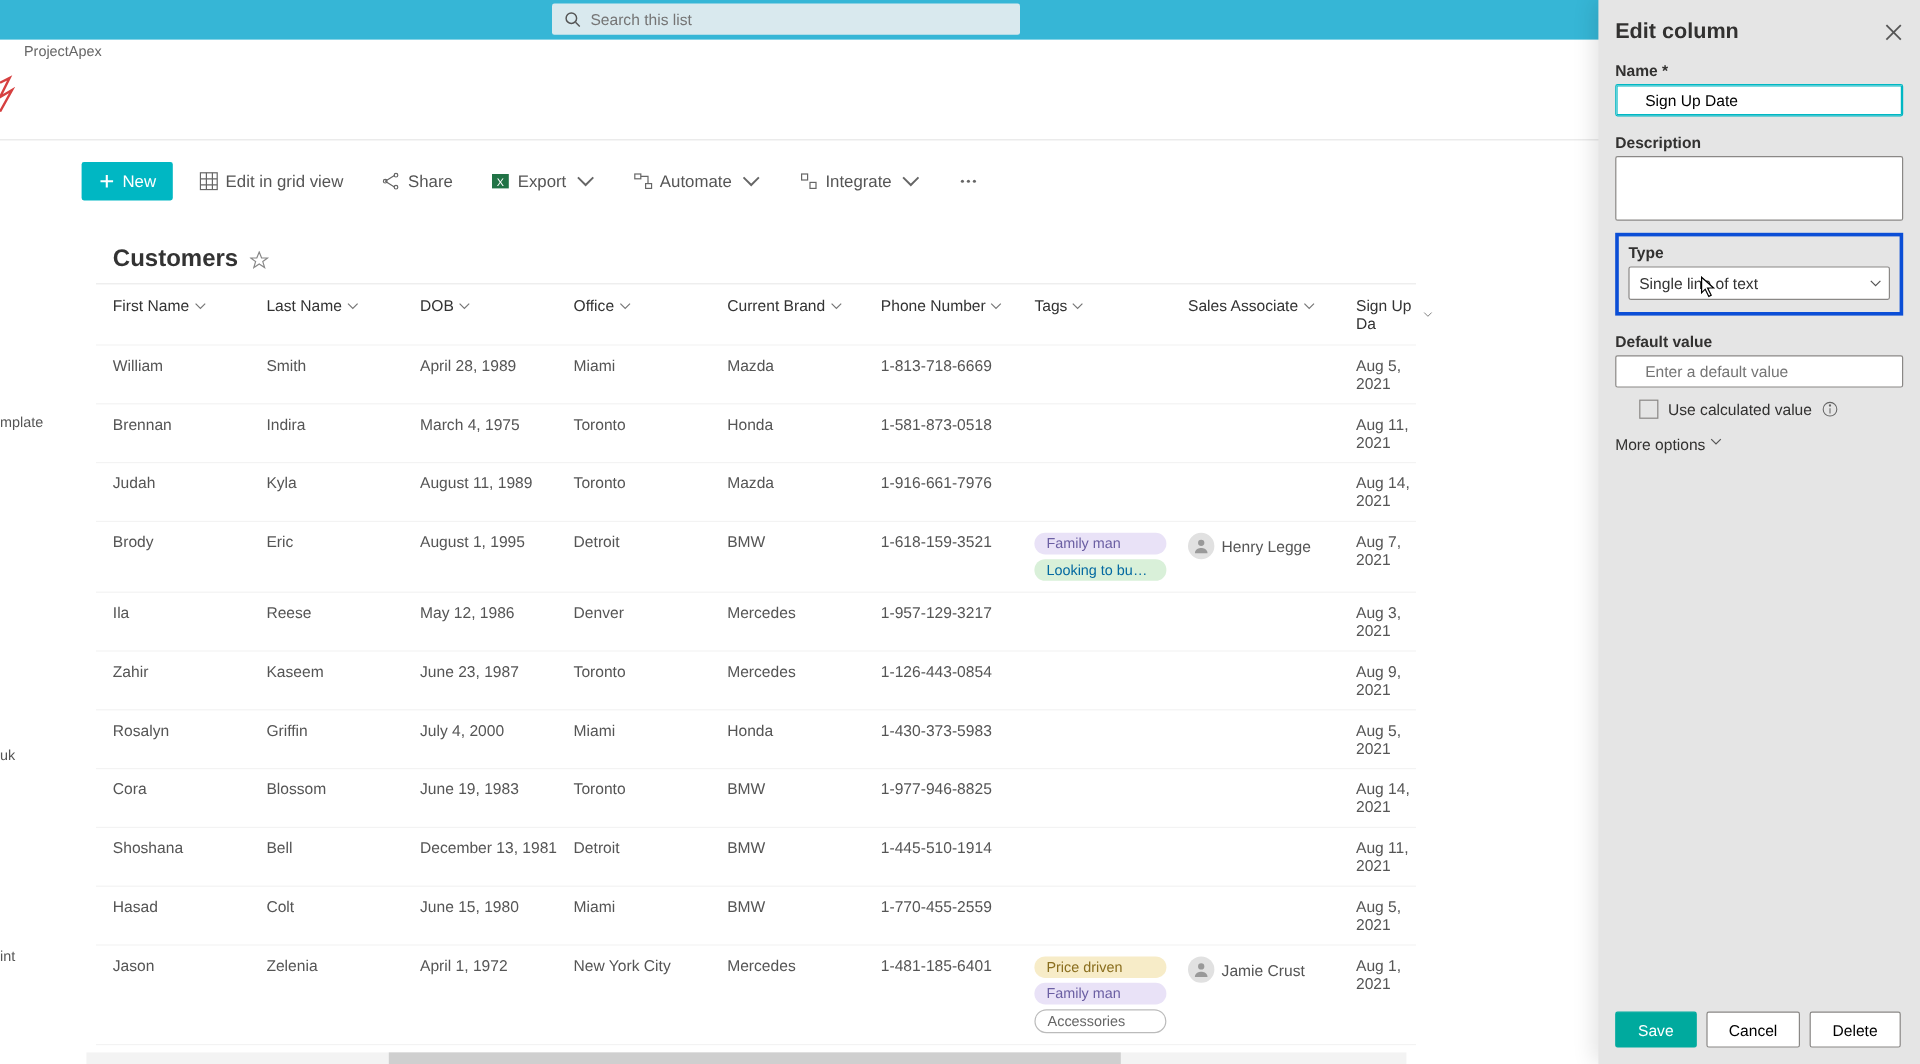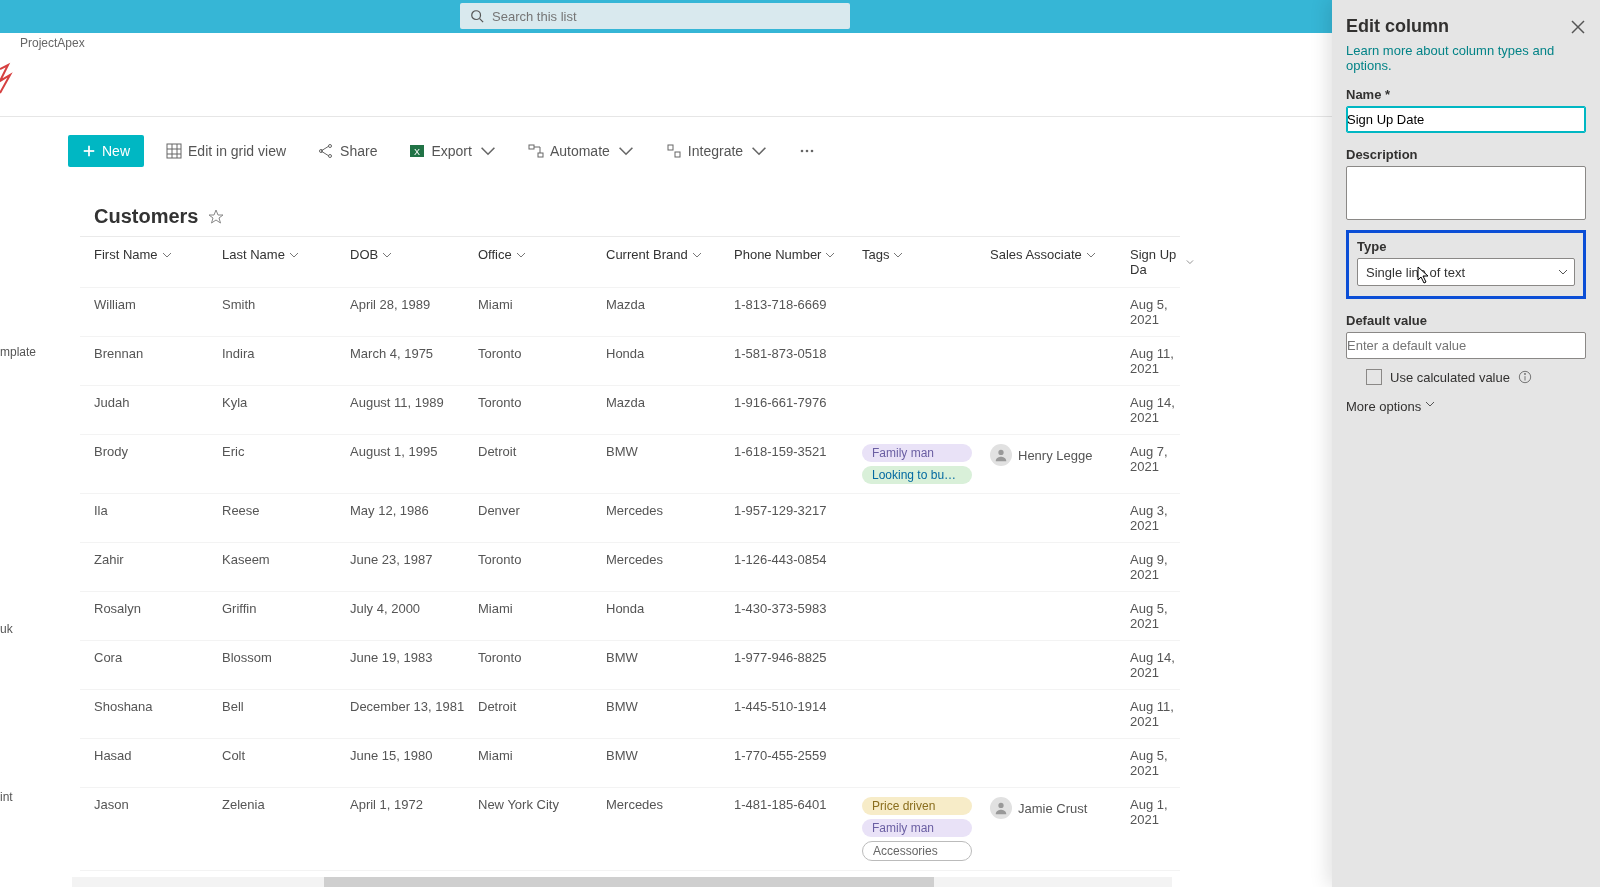--- a/index.html
+++ b/index.html
@@ -150,21 +150,21 @@
   }
   .panel-head { display: flex; justify-content: space-between; align-items: center; }
   .panel-title { font-size: 18px; font-weight: 600; }
   .panel-close { width: 16px; height: 16px; color: #555; cursor: pointer; }
   .panel-link { color: #038387; font-size: 13px; margin-top: 6px; display: inline-block; }
   .field-label { font-size: 13px; margin-top: 14px; margin-bottom: 4px; font-weight: 600; }
   .text-input, .text-area, .select-box {
     width: 100%;
     border: 1px solid #8a8886;
     border-radius: 2px;
-    padding: 5px 0;
+    padding: 5px 24px;
     font-size: 13px;
     font-family: inherit;
     background: #fff;
   }
   .text-input.active { border-color: #00b7c3; box-shadow: inset 0 0 0 1px #00b7c3; }
   .text-area { height: 54px; resize: none; }
   .type-block {
     border: 3px solid #0b4ed6;
     padding: 6px 8px 10px 8px;
     margin-top: 10px;
@@ -553,21 +553,20 @@
 </div>
 
 <div class="panel">
   <div class="panel-head">
     <span class="panel-title">Edit column</span>
     <svg class="panel-close" viewBox="0 0 16 16" stroke="#555" stroke-width="1.5">
         <line x1="2" y1="2" x2="14" y2="14"></line>
         <line x1="14" y1="2" x2="2" y2="14"></line>
       </svg>
   </div>
-  <a class="panel-link">Learn more about column types and options.</a>
 
   <div class="field-label"><span>Name *</span></div>
   <input class="text-input active" type="text" value="Sign Up Date" style="">
 
   <div class="field-label">Description</div>
   <textarea class="text-area" style=""></textarea>
 
   <div class="type-block">
     <div class="field-label">Type</div>
     <div class="select-box">
@@ -594,13 +593,18 @@
       </svg>
   </div>
 
   <div class="more-opts">
     <span>More options</span>
     <svg width="10" height="10" viewBox="0 0 10 10" stroke="#555" fill="none">
         <path d="M1 3 L5 7 L9 3"></path>
       </svg>
   </div>
 
+  <div class="panel-footer">
+    <button class="btn primary">Save</button>
+    <button class="btn">Cancel</button>
+    <button class="btn">Delete</button>
+  </div>
 </div>
 
 </body></html>

